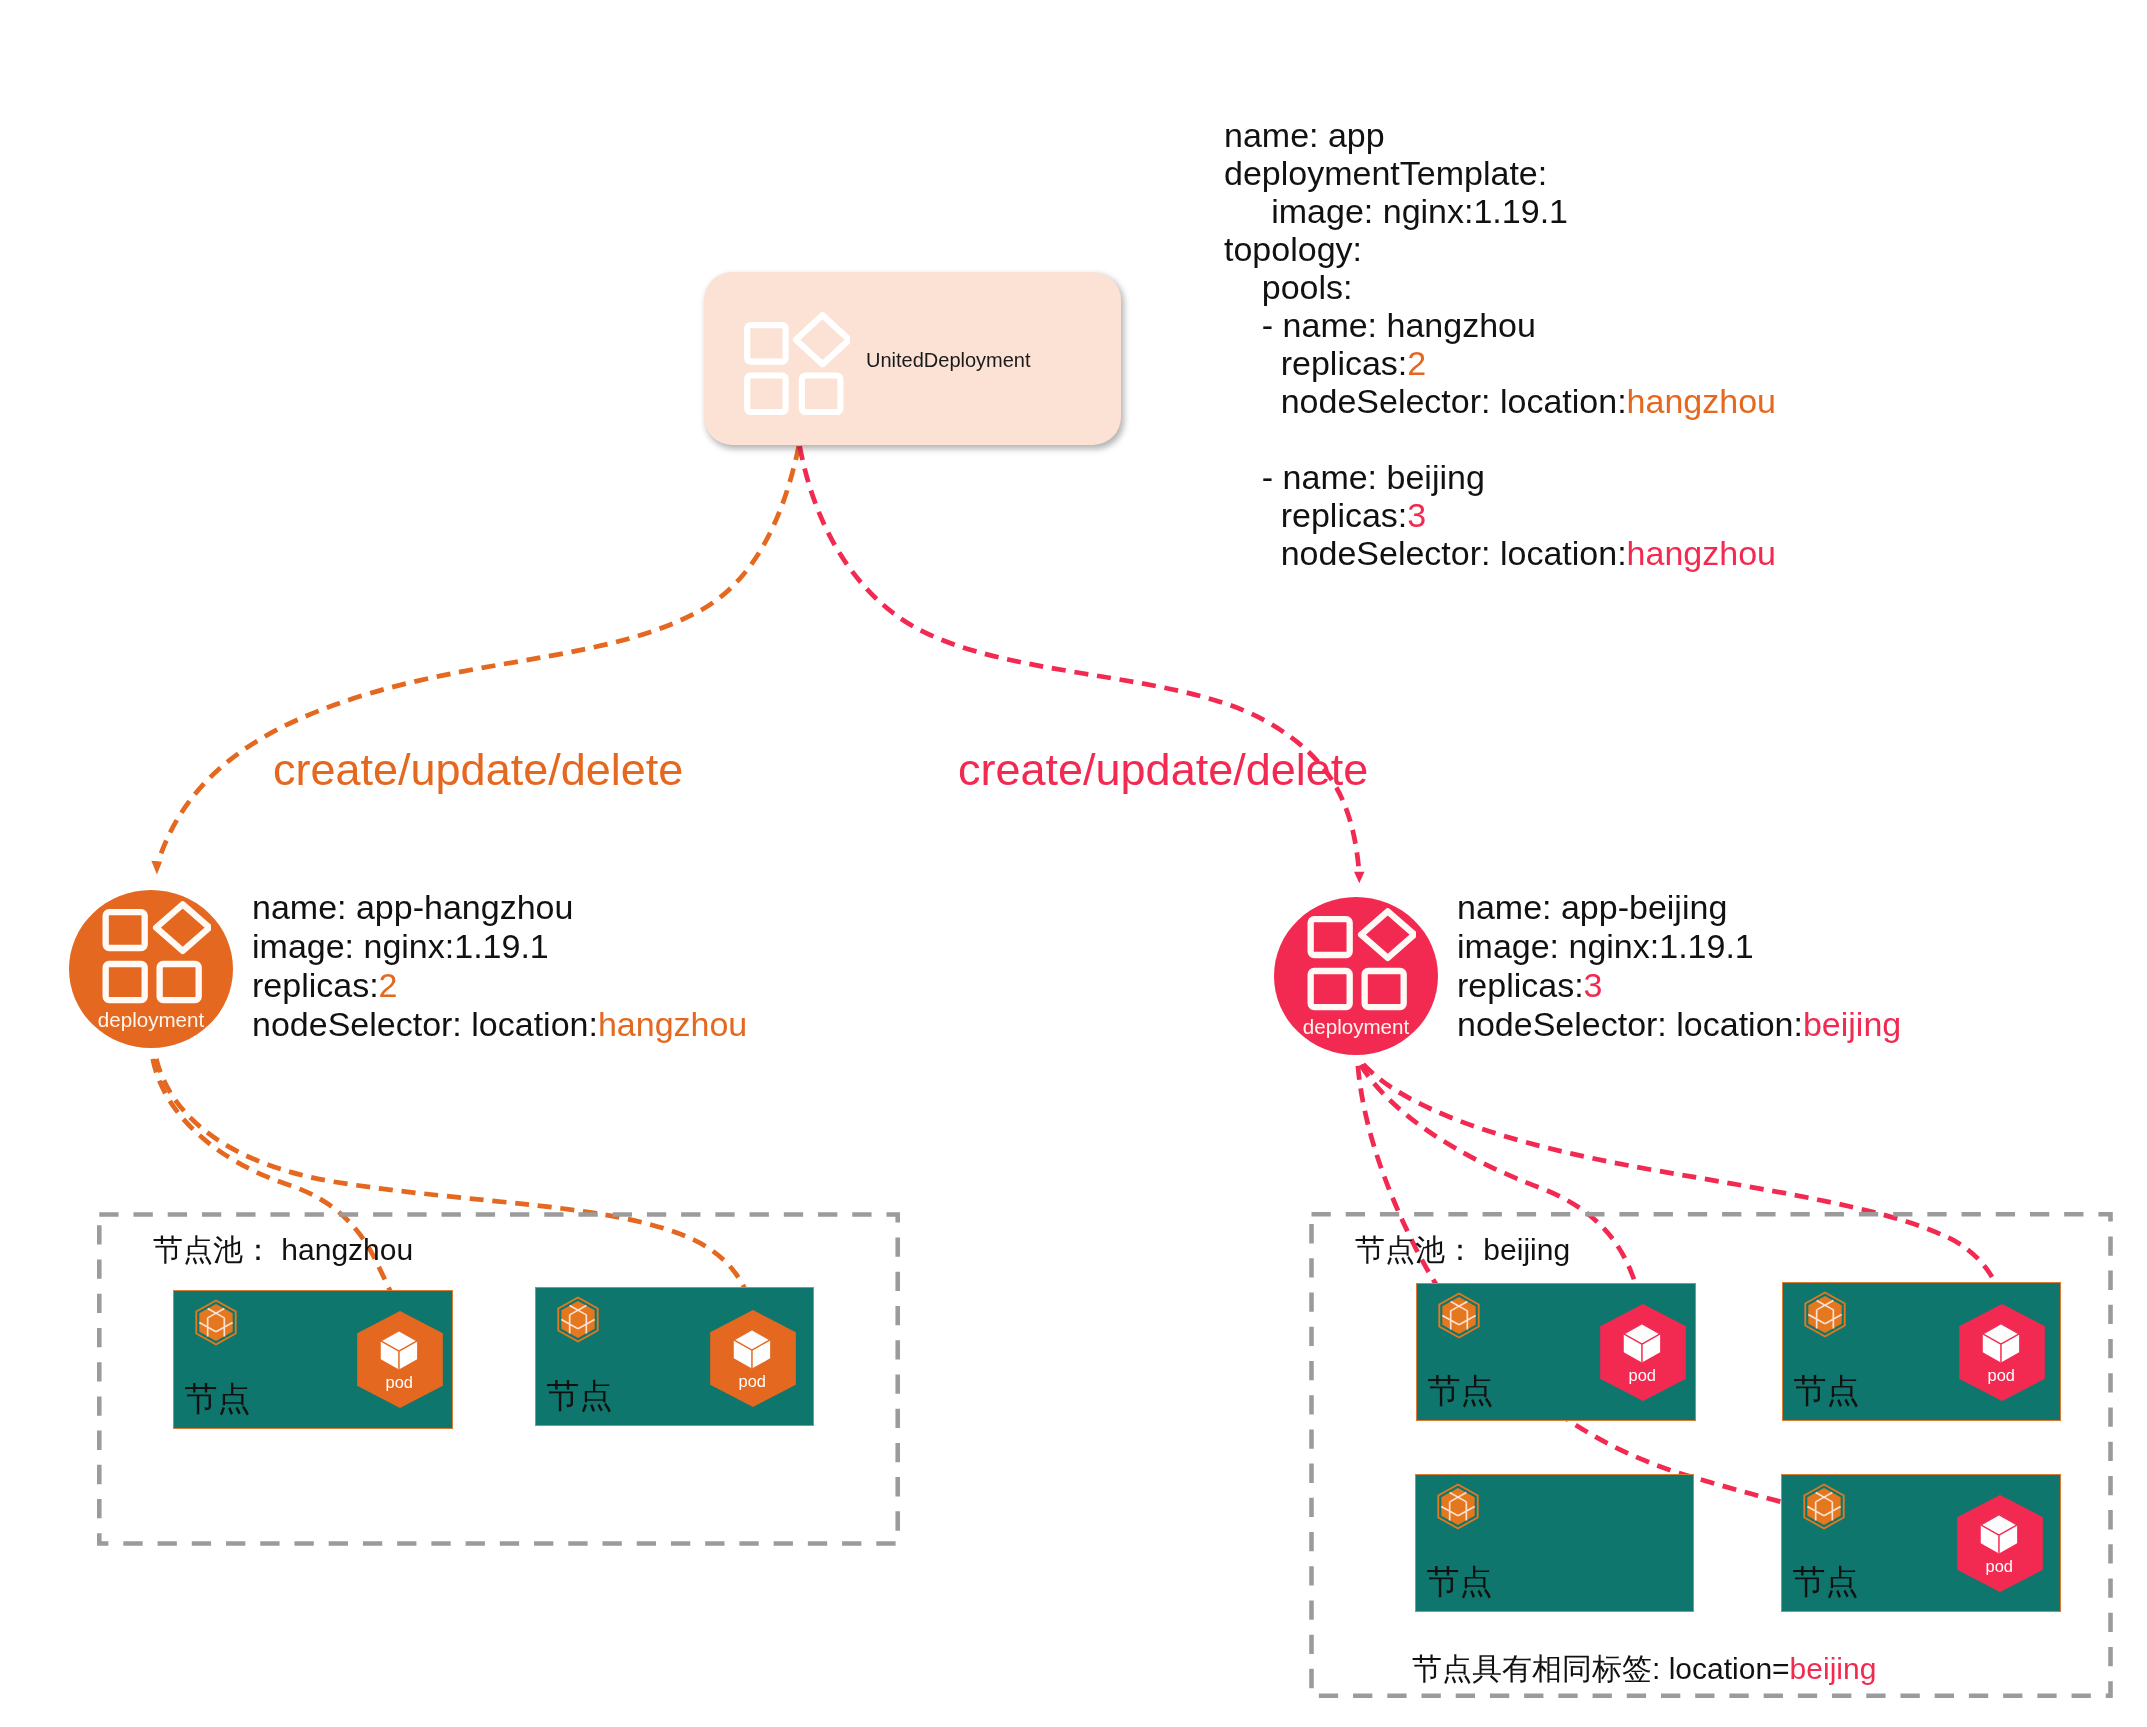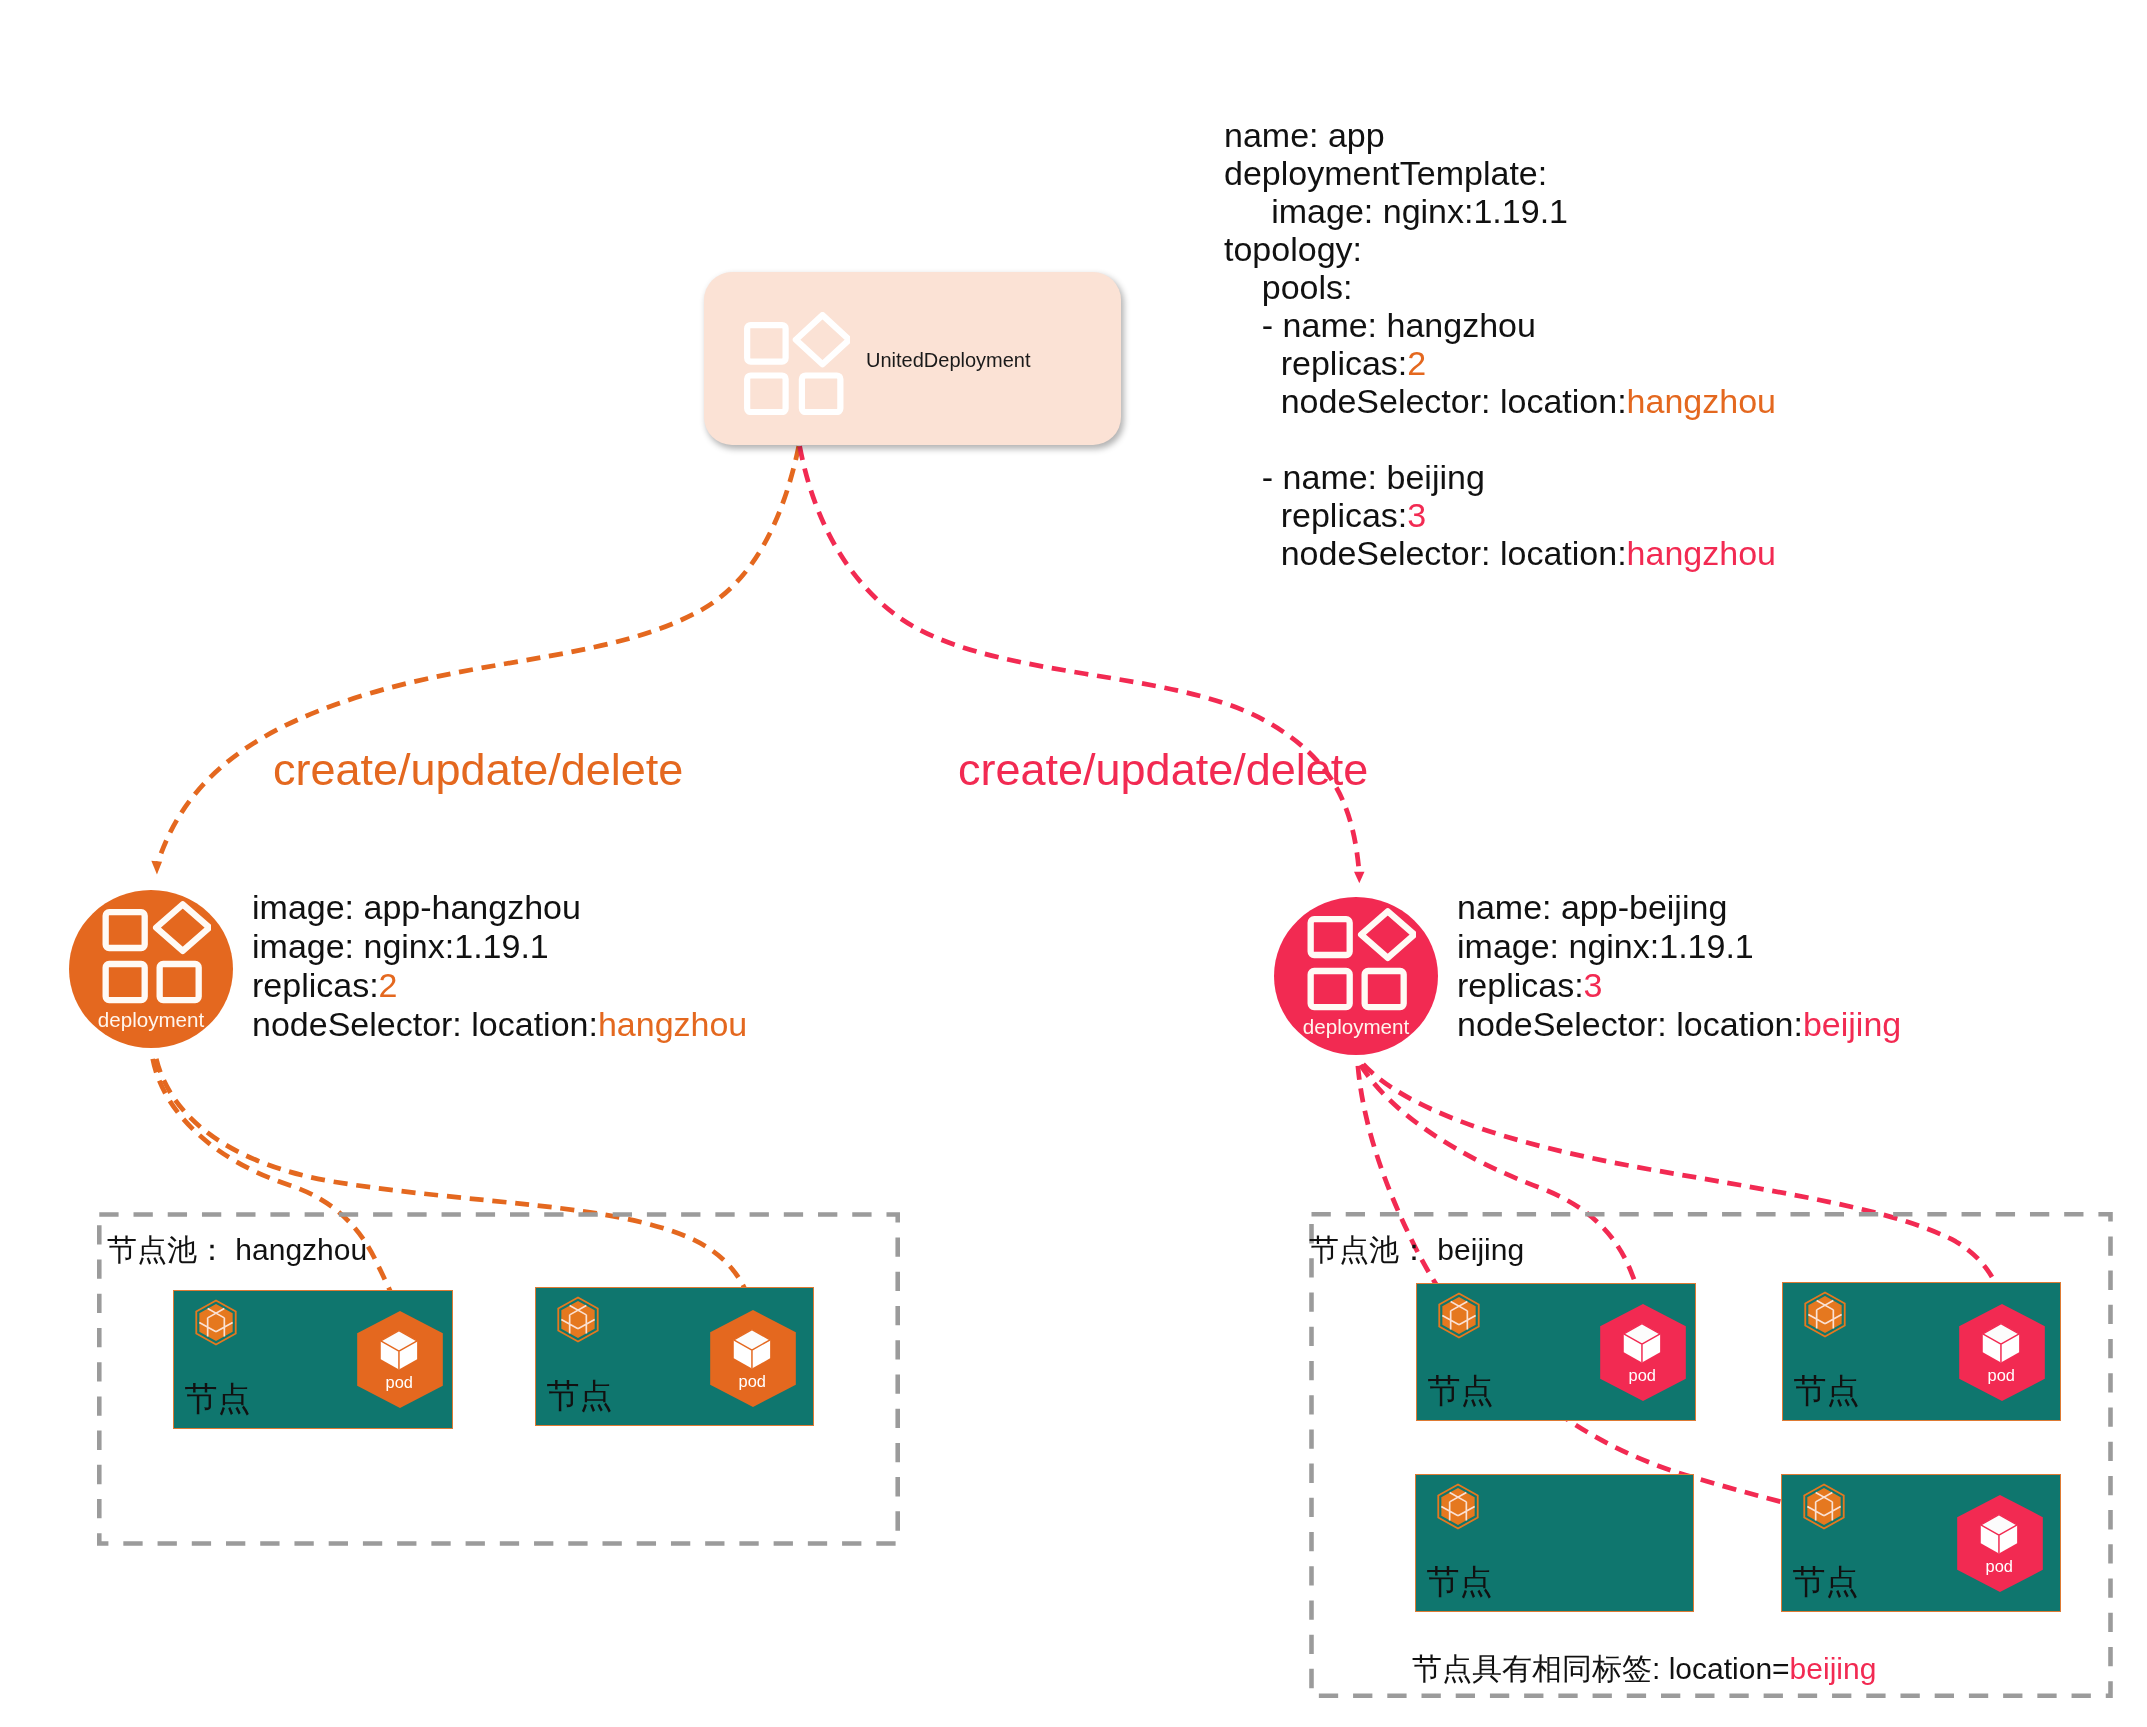--- a/index.html
+++ b/index.html
@@ -35,21 +35,21 @@
   #spec-bj{left:1457px;top:888px;}
 
   
   .cud{font-size:45px;white-space:nowrap;}
   #cud-hz{left:273px;top:744px;color:#E4681F;}
   #cud-bj{left:958px;top:744px;color:#F22A52;}
 
   
   #pool-hz{left:97px;top:1212px;width:803px;height:334px;}
   #pool-bj{left:1309px;top:1212px;width:804px;height:486px;}
-  .pool-title{font-size:30px;color:#111111;white-space:nowrap;}
+  .pool-title{font-size:30px;color:#111111;white-space:nowrap;margin-left:46px;}
   #pool-hz-title{left:107px;top:1230px;}
   #pool-bj-title{left:1309px;top:1230px;}
   .pool-foot{font-size:30px;color:#111111;white-space:nowrap;}
   #pool-hz-foot{left:175px;top:1460px;}
   #pool-bj-foot{left:1412px;top:1649px;}
 
   
   .node{background:#0f766e;border:1.3px solid #DE7A33;box-sizing:border-box;}
   .node-label{position:absolute;left:10.5px;bottom:11.4px;font-size:33px;color:#111111;line-height:1.08;font-weight:300;}
   .cjk{font-weight:300;}
@@ -114,21 +114,21 @@
   <div class="abs dep-circle" id="dep-bj">
     <svg class="dep-icon" viewBox="0 0 124 120" fill="none">
       <rect x="3.9" y="15" width="44.6" height="41" rx="4" stroke="#FFFAF5" stroke-width="7.2"></rect>
       <rect x="3.9" y="74.3" width="44.6" height="41.2" rx="4" stroke="#FFFAF5" stroke-width="7.2"></rect>
       <rect x="65.6" y="74.3" width="44.6" height="41.2" rx="4" stroke="#FFFAF5" stroke-width="7.2"></rect>
       <path d="M92 6.1 L122.4 32.7 L92 59.3 L61.6 32.7 Z" stroke="#FFFAF5" stroke-width="7.2" stroke-linejoin="round" fill="none"></path>
     </svg>
     <div class="dep-word">deployment</div>
   </div>
 
-  <div class="abs dep-spec" id="spec-hz"><div><span>image: app-hangzhou</span></div><div><span>image: nginx:1.19.1</span></div><div><span>replicas:</span><span style="color: rgb(228, 104, 31);">2</span></div><div><span>nodeSelector: location:</span><span style="color: rgb(228, 104, 31);">hangzhou</span></div></div>
+  <div class="abs dep-spec" id="spec-hz"><div><span>name: app-hangzhou</span></div><div><span>image: nginx:1.19.1</span></div><div><span>replicas:</span><span style="color: rgb(228, 104, 31);">2</span></div><div><span>nodeSelector: location:</span><span style="color: rgb(228, 104, 31);">hangzhou</span></div></div>
   <div class="abs dep-spec" id="spec-bj"><div><span>name: app-beijing</span></div><div><span>image: nginx:1.19.1</span></div><div><span>replicas:</span><span style="color: rgb(242, 42, 82);">3</span></div><div><span>nodeSelector: location:</span><span style="color: rgb(242, 42, 82);">beijing</span></div></div>
 
   <svg class="abs" id="pool-hz" viewBox="0 0 915 380" width="803" height="334" fill="none">
     <rect x="2.6" y="2.6" width="909.8" height="374.8" stroke="#9B9B9B" stroke-width="5.2" stroke-dasharray="22 17" fill="none"></rect>
   </svg>
   <div class="abs pool-title" id="pool-hz-title"><span class="cjk">节点池：</span><span> </span><span>hangzhou</span></div>
 
   <svg class="abs" id="pool-bj" viewBox="0 0 916 554" width="804" height="486" fill="none">
     <rect x="2.6" y="2.6" width="910.8" height="548.8" stroke="#9B9B9B" stroke-width="5.2" stroke-dasharray="22 17" fill="none"></rect>
   </svg>

